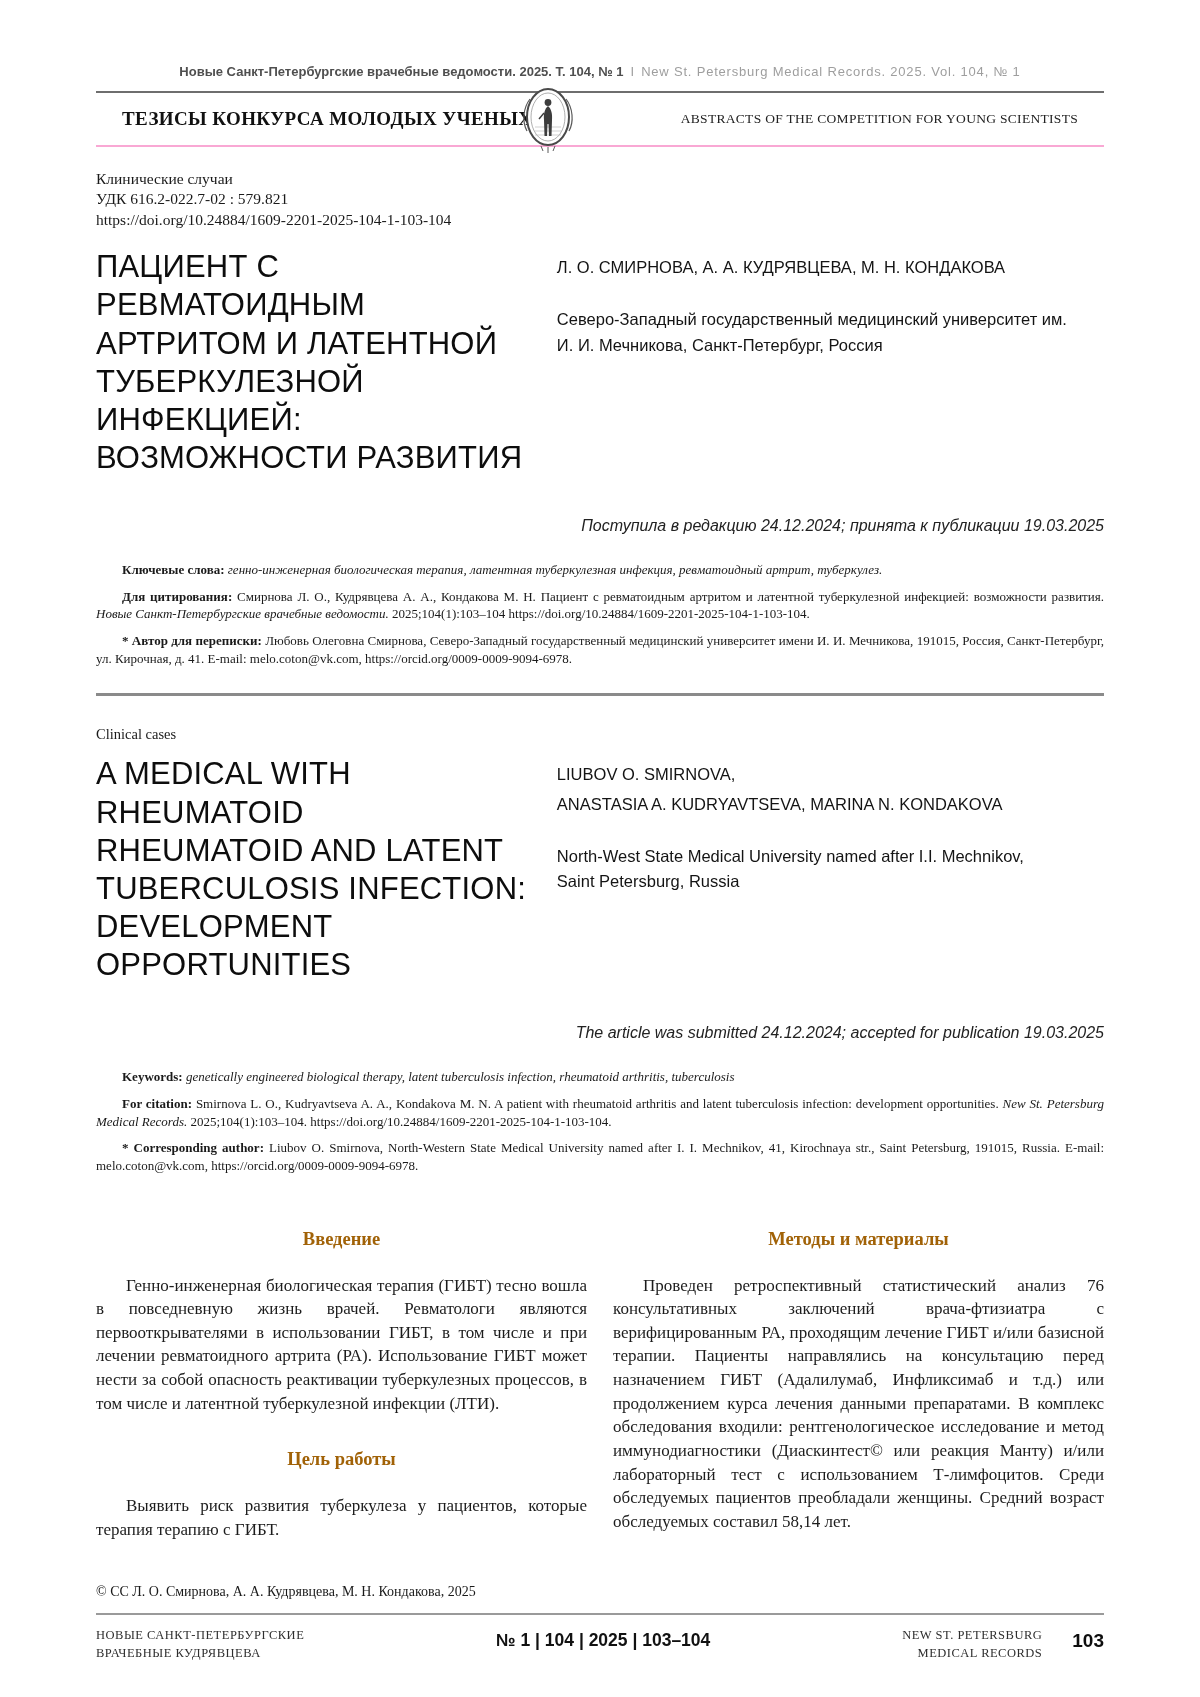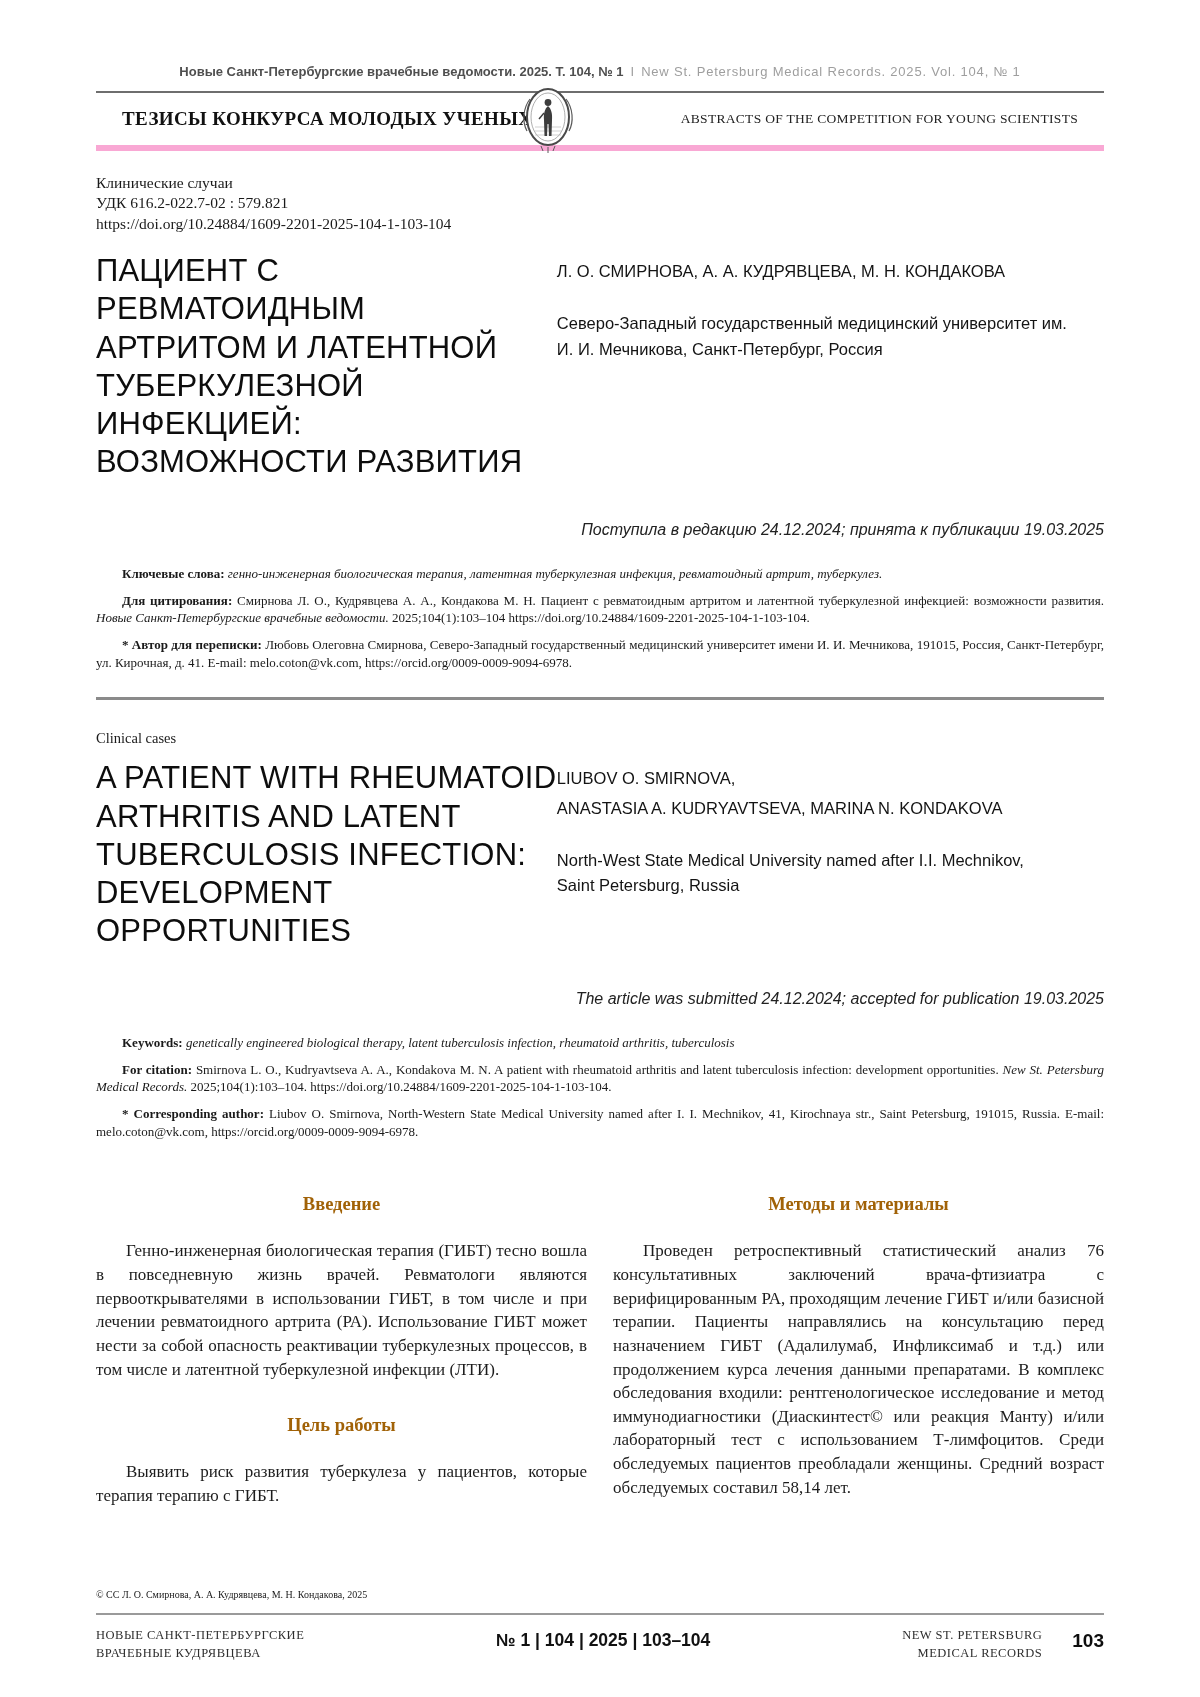--- a/index.html
+++ b/index.html
@@ -8,21 +8,21 @@
     box-sizing:border-box;padding:64px 96px 0;
     background:#ffffff;color:#1a1a1a;
     font-family:"Liberation Serif",serif;
   }
   
   .running-head{text-align:center;font-family:"Liberation Sans",sans-serif;font-size:13px;white-space:nowrap;}
   .rh-ru{font-weight:bold;color:#4f4f4f;}
   .rh-div{color:#9e9e9e;margin:0 7px;}
   .rh-en{color:#9e9e9e;letter-spacing:0.8px;}
   
-  .banner{margin-top:12px;border-top:2px solid #6e6e6e;border-bottom:6px solid #f9a8d4;height:52px;
+  .banner{margin-top:12px;border-top:2px solid #6e6e6e;border-bottom:2px solid #f9a8d4;height:52px;
           display:flex;align-items:center;justify-content:space-between;padding:0 26px;position:relative;}
   .banner-ru{font-weight:bold;font-size:19px;letter-spacing:0.4px;color:#111;}
   .banner-en{font-size:13.5px;letter-spacing:0.3px;color:#222;}
   .banner-logo{position:absolute;left:44.8%;top:50%;transform:translate(-50%,-50%);line-height:0;}
   
   .meta-id{margin-top:22px;font-size:15.5px;line-height:1.32;}
   
   .title-row{display:flex;margin-top:18px;}
   .title-col{width:470px;}
   .title-line{font-family:"Liberation Sans",sans-serif;font-size:31px;line-height:1.23;color:#0d0d0d;letter-spacing:0.2px;}
@@ -41,21 +41,21 @@
   .rubric-en{margin-top:30px;font-size:14.5px;}
   .title-row.en{margin-top:12px;}
   
   .body-cols{display:flex;gap:26px;margin-top:54px;}
   .col{flex:1;min-width:0;}
   .col-heading{text-align:center;font-weight:bold;font-size:18.5px;margin:0 0 24px;color:#a16207;}
   .col-heading.later{margin-top:34px;}
   .body-par{font-size:17px;line-height:1.39;text-align:justify;text-indent:30px;margin:0;color:#1c1c1c;}
   
   .footer{position:absolute;left:96px;right:96px;bottom:34px;}
-  .footer-copyright{font-size:10px;margin-bottom:13px;color:#1a1a1a;}
+  .footer-copyright{font-size:14px;margin-bottom:13px;color:#1a1a1a;}
   .footer-bar{border-top:2px solid #9a9a9a;padding-top:11px;display:flex;align-items:flex-start;}
   .footer-journal-ru{font-size:12.5px;letter-spacing:0.5px;line-height:1.5;color:#2e2e2e;}
   .footer-issue{flex:1;text-align:center;font-family:"Liberation Sans",sans-serif;font-weight:bold;font-size:17.5px;color:#111;padding-top:4px;}
   .footer-journal-en{font-size:12.5px;letter-spacing:0.5px;line-height:1.5;text-align:right;color:#2e2e2e;}
   .footer-page-num{font-family:"Liberation Sans",sans-serif;font-weight:bold;font-size:19px;margin-left:30px;padding-top:4px;color:#0d0d0d;}
 </style>
 </head>
 <body>
 
 <div class="page">
@@ -119,22 +119,22 @@
     <p class="meta-par"><span class="bold">Для цитирования: </span><span>Смирнова Л. О., Кудрявцева А. А., Кондакова М. Н. Пациент с ревматоидным артритом и латентной туберкулезной инфекцией: возможности развития. </span><span class="it">Новые Санкт-Петербургские врачебные ведомости. </span><span>2025;104(1):103–104 https://doi.org/10.24884/1609-2201-2025-104-1-103-104.</span></p>
     <p class="meta-par"><span class="bold">* Автор для переписки: </span><span>Любовь Олеговна Смирнова, Северо-Западный государственный медицинский университет имени И. И. Мечникова, 191015, Россия, Санкт-Петербург, ул. Кирочная, д. 41. E-mail: melo.coton@vk.com, https://orcid.org/0009-0009-9094-6978.</span></p>
   </div>
 
   <hr class="section-divider">
 
   <div class="rubric-en">Clinical cases</div>
 
   <div class="title-row en">
     <div class="title-col">
-      <div class="title-line">A PATIENT WITH RHEUMATOID</div>
-      <div class="title-line">ARTHRITIS AND LATENT</div>
+      <div class="title-line">A MEDICAL WITH RHEUMATOID</div>
+      <div class="title-line">RHEUMATOID AND LATENT</div>
       <div class="title-line">TUBERCULOSIS INFECTION:</div>
       <div class="title-line">DEVELOPMENT OPPORTUNITIES</div>
     </div>
     <div class="head-col">
       <div class="authors">
         <div>LIUBOV O. SMIRNOVA,</div>
         <div>ANASTASIA A. KUDRYAVTSEVA, MARINA N. KONDAKOVA</div>
       </div>
       <div class="affiliation">
         <div>North-West State Medical University named after I.I. Mechnikov,</div>

